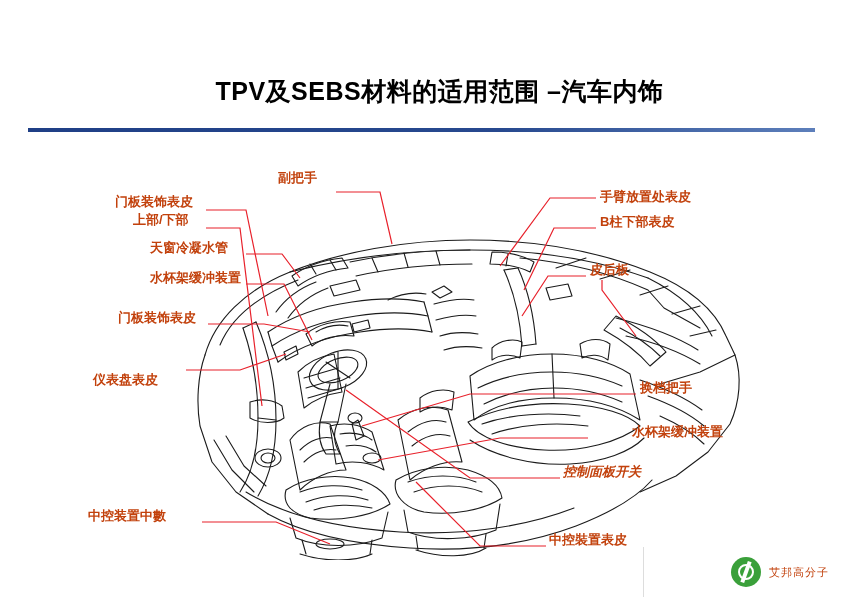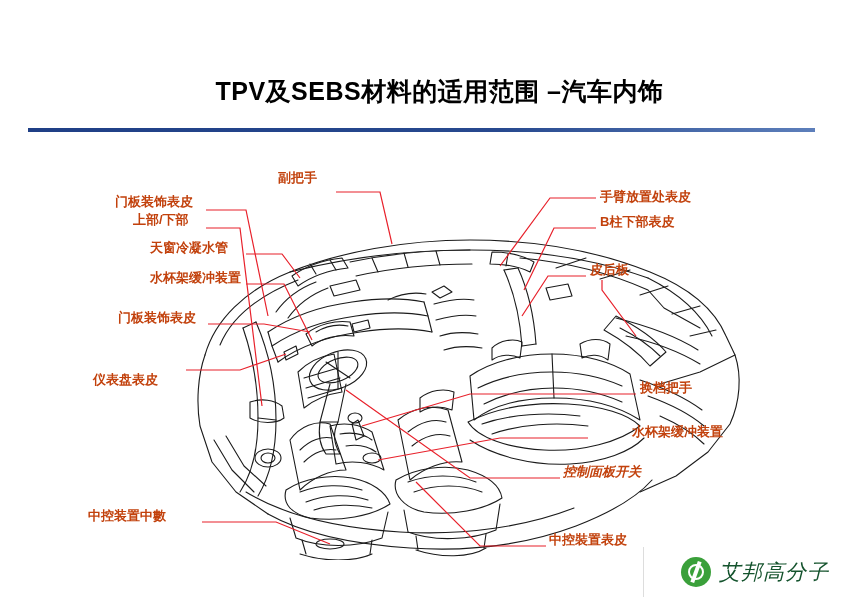--- a/index.html
+++ b/index.html
@@ -92,24 +92,23 @@
     content: "";
     position: absolute;
     left: 13px;
     top: 4px;
     width: 4px;
     height: 22px;
     background: #ffffff;
     transform: rotate(20deg);
   }
   #wm-text {
-    font-size: 21px;
-    color: #14532d;
+    font-size: 11px;
+    color: #c2410c;
     letter-spacing: 1px;
-    font-style: italic;
   }
   #wm-sep {
     position: absolute;
     right: 0;
     bottom: 0;
     width: 200px;
     height: 50px;
     border-left: 1px solid #dddddd;
     box-sizing: border-box;
     pointer-events: none;

